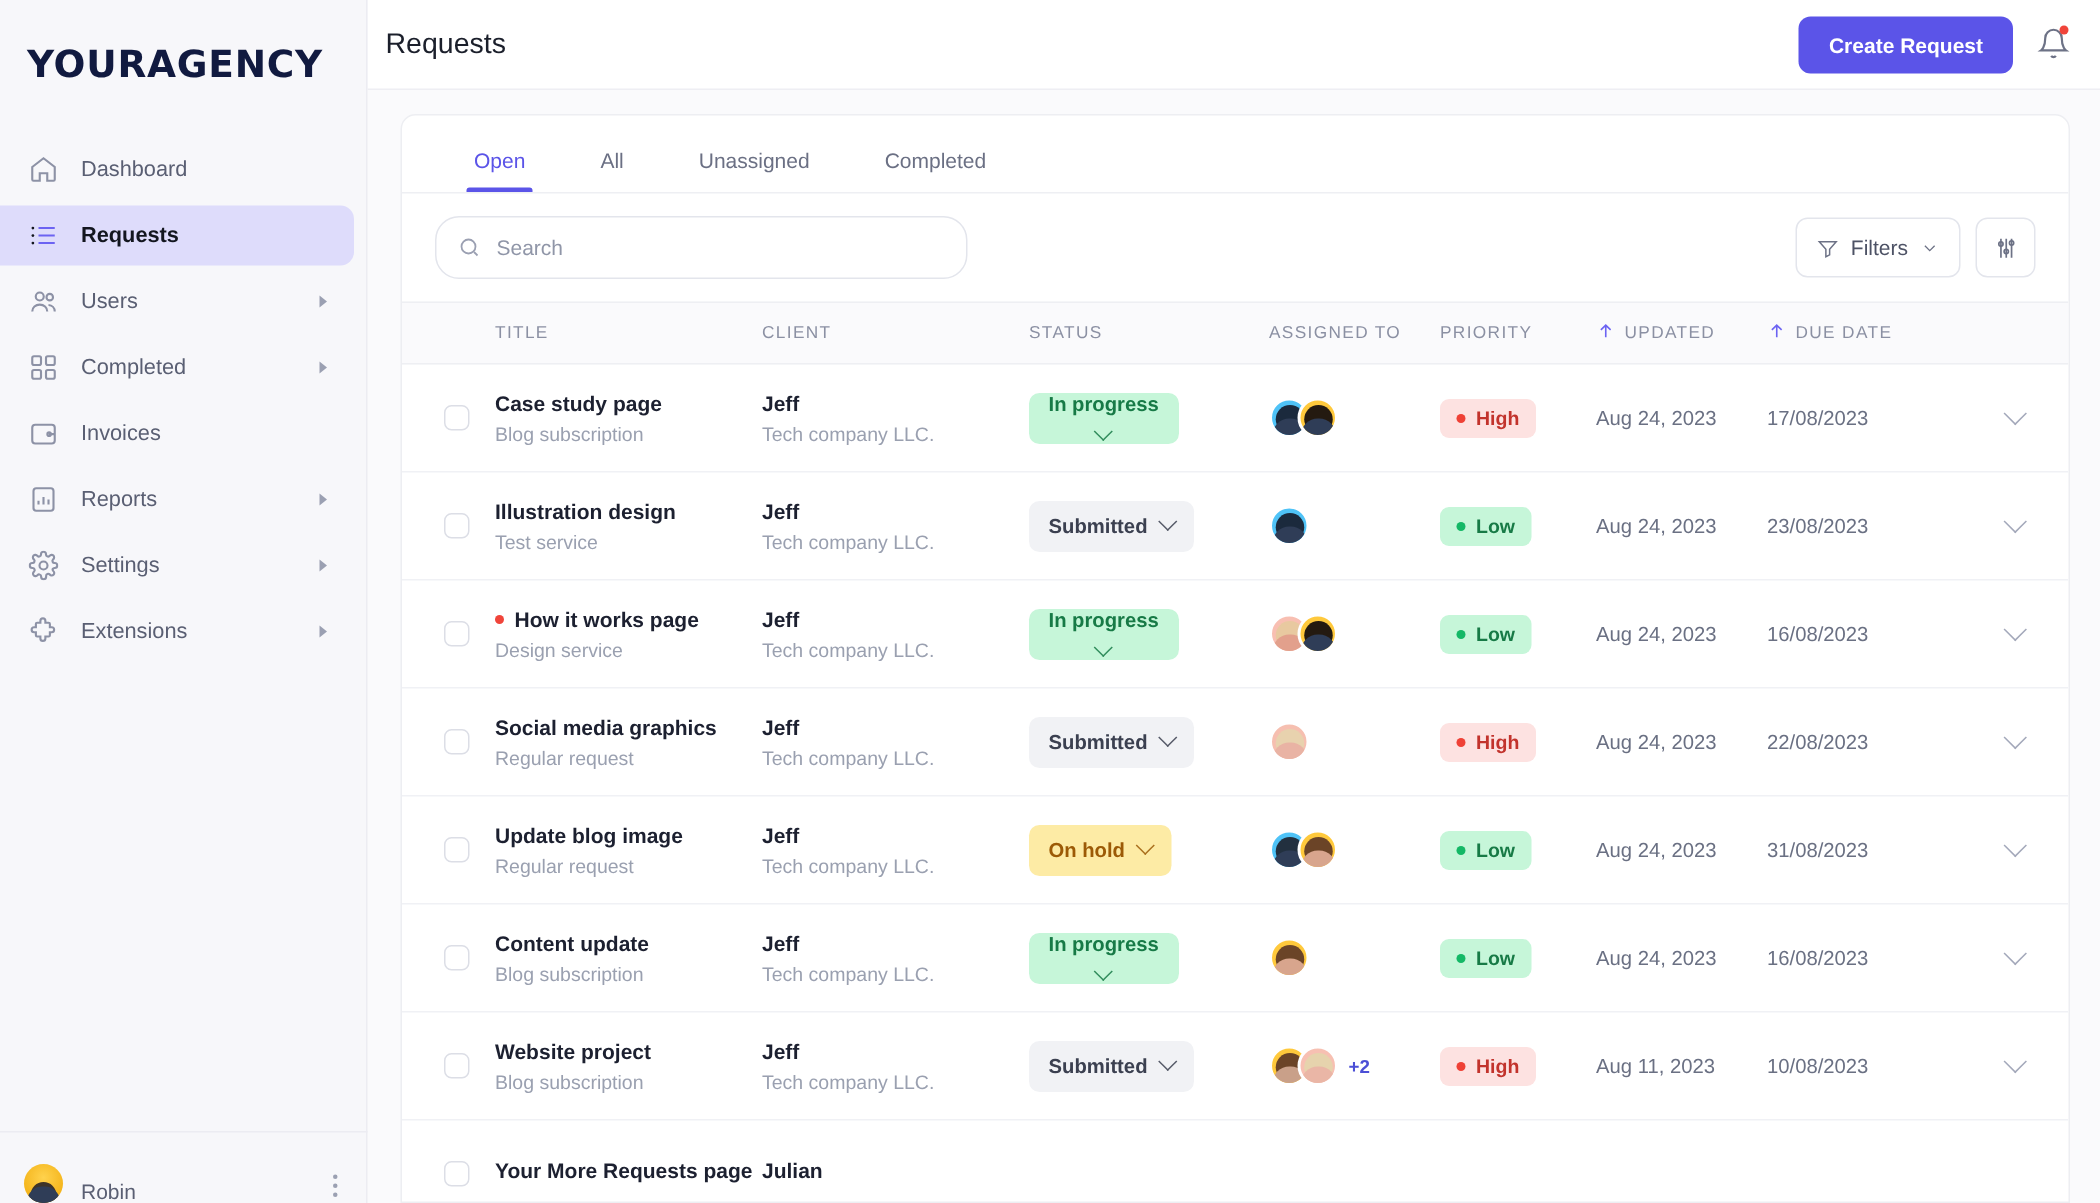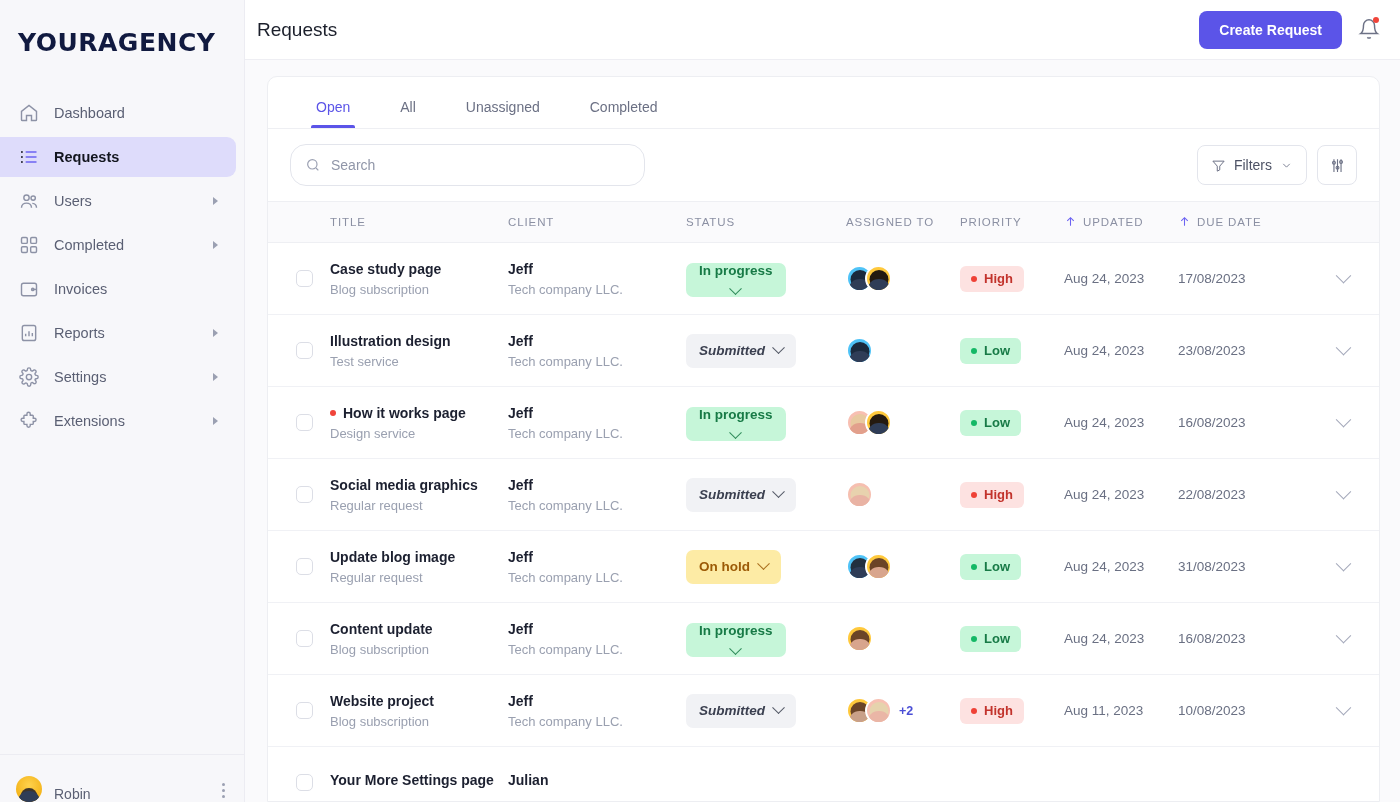--- a/index.html
+++ b/index.html
@@ -180,21 +180,21 @@
   .t-main .rdot { width:6px; height:6px; border-radius:50%; background:#f0443a; margin-right:7px; flex:0 0 6px;}
   .t-sub { font-size: 13px; color: #9aa0b0; }
   .c-client .t-main { font-weight: 700; }
 
   .badge-status {
     display: inline-flex; align-items: center; gap: 9px;
     height: 34px; padding: 0 13px; border-radius: 7px;
     font-size: 13.5px; font-weight: 700;
   }
   .st-inprogress { background: #c6f6d9; color: #177a46; flex-direction: column; }
-  .st-submitted  { background: #f1f2f5; color: #3b4050; font-style: italic; }
+  .st-submitted  { background: #f1f2f5; color: #3b4050; }
   .st-onhold     { background: #fdeba5; color: #9c5a06; }
   .badge-status .chev { width:9px; height:9px; border-right:1.7px solid currentColor; border-bottom:1.7px solid currentColor; transform: rotate(45deg) translate(-2px,-2px); opacity:.85;}
 
   .badge-pri {
     display:inline-flex; align-items:center; gap:7px;
     height: 26px; padding: 0 11px; border-radius: 6px;
     font-size: 13px; font-weight: 700;
   }
   .badge-pri .d { width:6px; height:6px; border-radius:50%; }
   .pri-high { background:#fde2e1; color:#c2332c; }
@@ -662,21 +662,21 @@
               <div class="c-exp">
                 <span class="chev-row"></span>
               </div>
             </div>
             <div class="trow">
               <div class="c-check">
                 <div class="cbox"></div>
               </div>
               <div class="c-title">
                 <div class="t-main">
-                  <span>Your More Settings page</span>
+                  <span>Your More Requests page</span>
                 </div>
                 <div class="t-sub"></div>
               </div>
               <div class="c-client">
                 <div class="t-main">Julian</div>
                 <div class="t-sub"></div>
               </div>
               <div class="c-status"></div>
               <div class="c-assigned">
                 <div class="avatars"></div>

